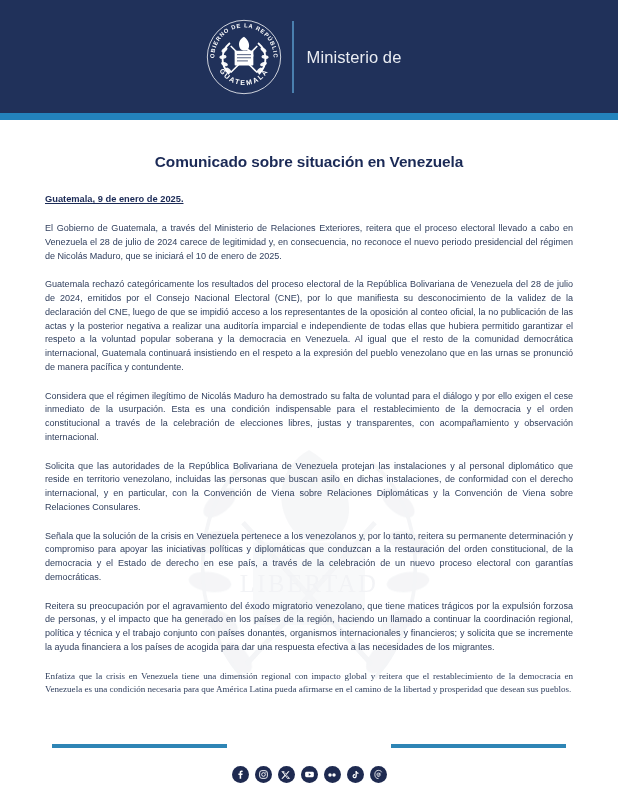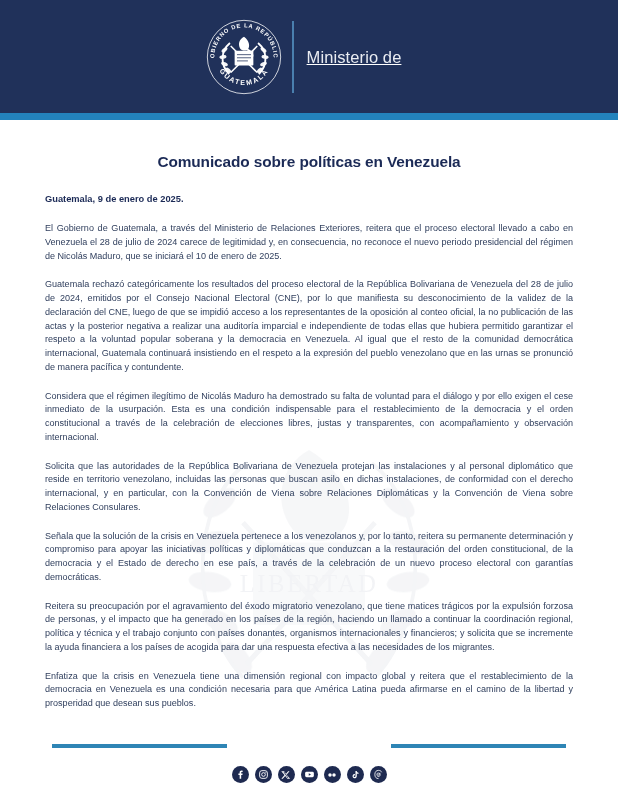--- a/index.html
+++ b/index.html
@@ -56,21 +56,20 @@
     width: 2px;
     height: 72px;
     background: #4a7fae;
     margin: 0 13px 0 9px;
     flex: 0 0 2px;
   }
   .brand-text {
     color: #ffffff;
     line-height: 1.02;
     padding-top: 1px;
-    text-decoration: underline;
   }
   .brand-line1 {
     font-size: 16.5px;
     font-weight: 400;
     letter-spacing: .1px;
     color: #e9ecf2;
     display: block;
   }
   .brand-line2, .brand-line3 {
     font-size: 19.5px;
@@ -108,29 +107,30 @@
     font-weight: 700;
     color: #1b2a56;
     margin: 0 0 23px 0;
     letter-spacing: -.1px;
   }
   .dateline {
     font-size: 9.3px;
     font-weight: 700;
     color: #1b2a56;
     margin: 0 0 18px 0;
+    text-decoration: underline;
   }
   p.para {
     font-size: 9.05px;
     line-height: 1.52;
     color: #32415f;
     text-align: justify;
     margin: 15px 0 14px 0;
   }
-  p.para:last-child { margin-bottom: 0; }
+  p.para:last-child { margin-bottom: 0; font-family: Liberation Serif, serif; }
 
   
   .footer {
     position: absolute;
     left: 0;
     bottom: 0;
     width: 100%;
     height: 72px;
   }
   .rules {
@@ -249,21 +249,21 @@
           <line x1="62" y1="170" x2="140" y2="84"></line>
           <line x1="138" y1="170" x2="60" y2="84"></line>
         </g>
         <rect x="66" y="96" width="68" height="50" fill="#3b4a6b" opacity=".55"></rect>
         <text x="100" y="126" text-anchor="middle" font-size="15" letter-spacing="1.5" fill="#1b2a56" font-family="'Liberation Serif', serif">LIBERTAD</text>
         <path d="M100,40 C82,50 78,72 90,88 C98,98 116,98 122,86 C129,72 120,52 100,40 Z" fill="#3b4a6b" opacity=".75"></path>
       </svg>
     </div>
 
     <div class="content">
-      <h1 class="doc-title">Comunicado sobre políticas en Venezuela</h1>
+      <h1 class="doc-title">Comunicado sobre situación en Venezuela</h1>
       <div class="dateline">Guatemala, 9 de enero de 2025.</div>
 
       <p class="para">El Gobierno de Guatemala, a través del Ministerio de Relaciones Exteriores, reitera que el proceso electoral llevado a cabo en Venezuela el 28 de julio de 2024 carece de legitimidad y, en consecuencia, no reconoce el nuevo periodo presidencial del régimen de Nicolás Maduro, que se iniciará el 10 de enero de 2025.</p>
       <p class="para">Guatemala rechazó categóricamente los resultados del proceso electoral de la República Bolivariana de Venezuela del 28 de julio de 2024, emitidos por el Consejo Nacional Electoral (CNE), por lo que manifiesta su desconocimiento de la validez de la declaración del CNE, luego de que se impidió acceso a los representantes de la oposición al conteo oficial, la no publicación de las actas y la posterior negativa a realizar una auditoría imparcial e independiente de todas ellas que hubiera permitido garantizar el respeto a la voluntad popular soberana y la democracia en Venezuela. Al igual que el resto de la comunidad democrática internacional, Guatemala continuará insistiendo en el respeto a la expresión del pueblo venezolano que en las urnas se pronunció de manera pacífica y contundente.</p>
       <p class="para">Considera que el régimen ilegítimo de Nicolás Maduro ha demostrado su falta de voluntad para el diálogo y por ello exigen el cese inmediato de la usurpación. Esta es una condición indispensable para el restablecimiento de la democracia y el orden constitucional a través de la celebración de elecciones libres, justas y transparentes, con acompañamiento y observación internacional.</p>
       <p class="para">Solicita que las autoridades de la República Bolivariana de Venezuela protejan las instalaciones y al personal diplomático que reside en territorio venezolano, incluidas las personas que buscan asilo en dichas instalaciones, de conformidad con el derecho internacional, y en particular, con la Convención de Viena sobre Relaciones Diplomáticas y la Convención de Viena sobre Relaciones Consulares.</p>
       <p class="para">Señala que la solución de la crisis en Venezuela pertenece a los venezolanos y, por lo tanto, reitera su permanente determinación y compromiso para apoyar las iniciativas políticas y diplomáticas que conduzcan a la restauración del orden constitucional, de la democracia y el Estado de derecho en ese país, a través de la celebración de un nuevo proceso electoral con garantías democráticas.</p>
       <p class="para">Reitera su preocupación por el agravamiento del éxodo migratorio venezolano, que tiene matices trágicos por la expulsión forzosa de personas, y el impacto que ha generado en los países de la región, haciendo un llamado a continuar la coordinación regional, política y técnica y el trabajo conjunto con países donantes, organismos internacionales y financieros; y solicita que se incremente la ayuda financiera a los países de acogida para dar una respuesta efectiva a las necesidades de los migrantes.</p>
       <p class="para">Enfatiza que la crisis en Venezuela tiene una dimensión regional con impacto global y reitera que el restablecimiento de la democracia en Venezuela es una condición necesaria para que América Latina pueda afirmarse en el camino de la libertad y prosperidad que desean sus pueblos.</p>
     </div>

